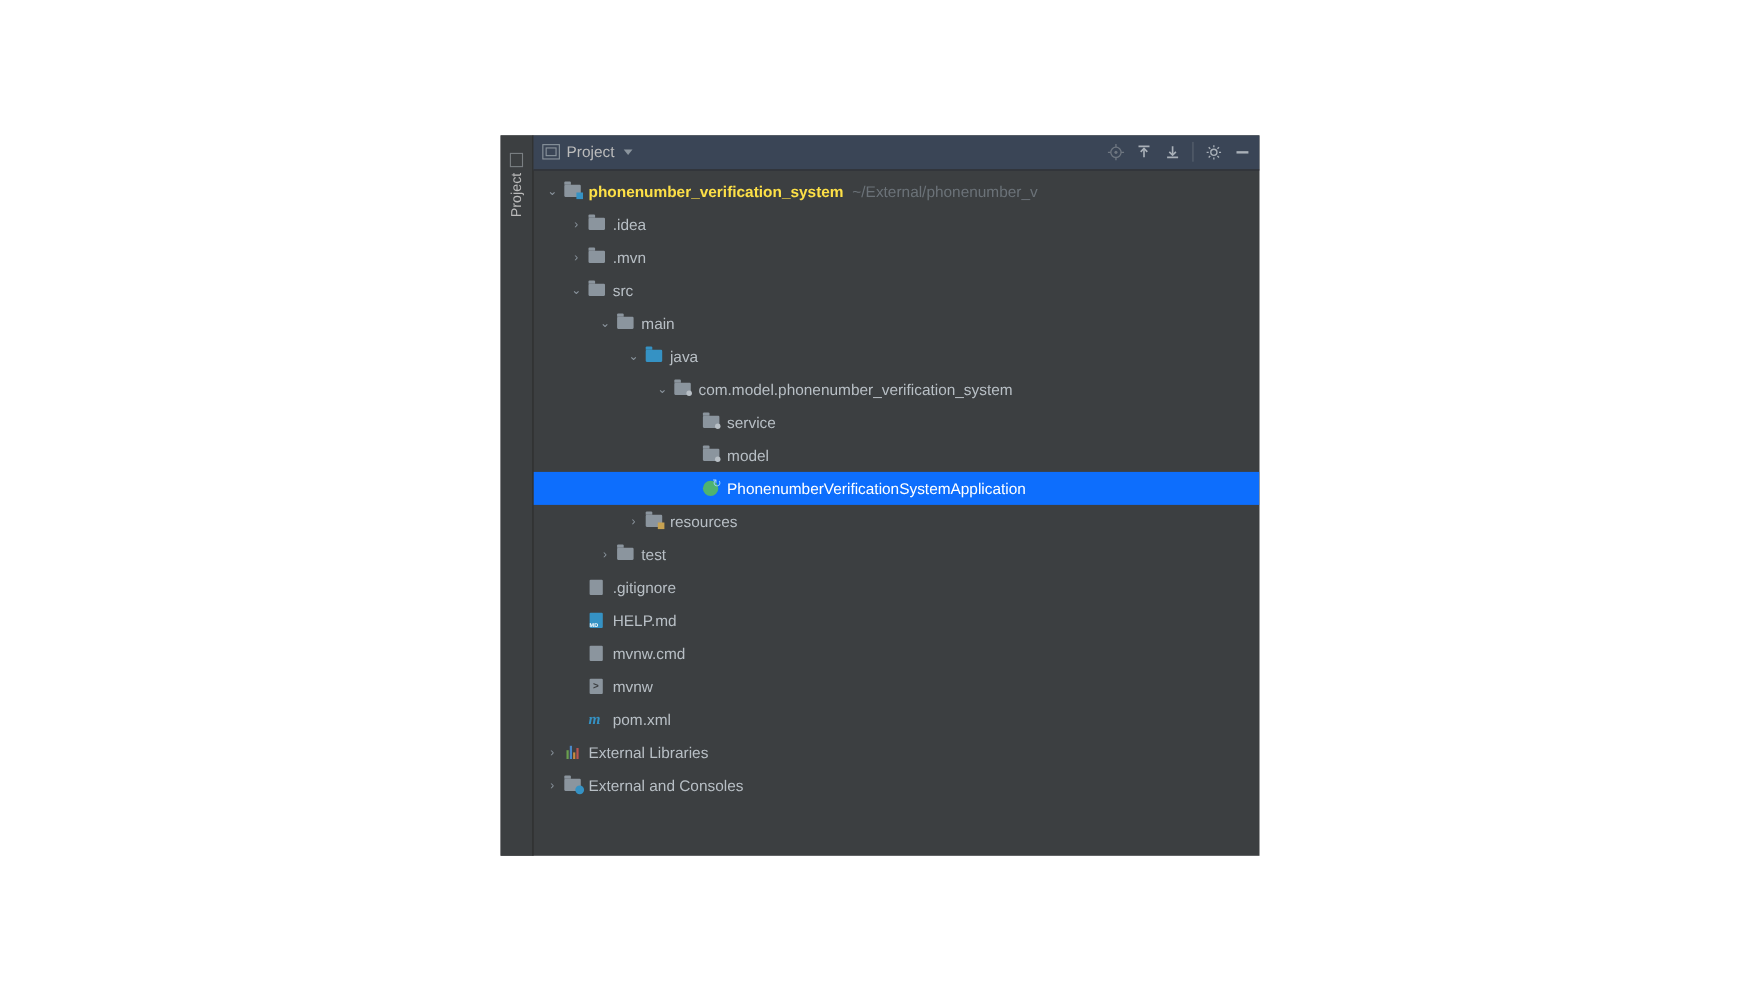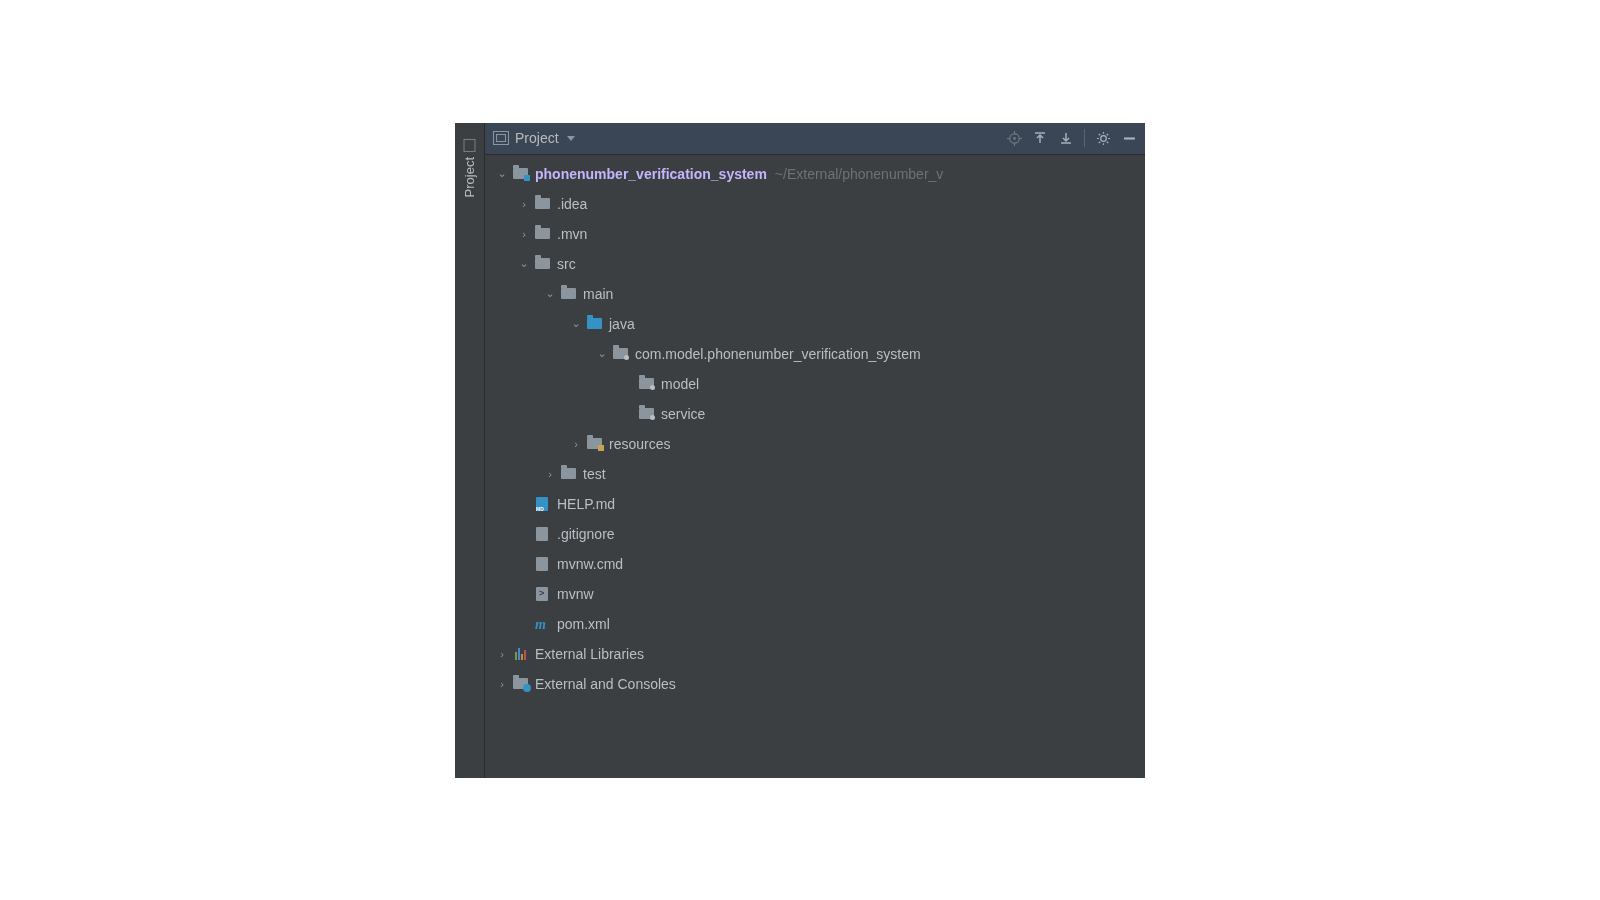--- a/index.html
+++ b/index.html
@@ -257,21 +257,21 @@
     }
     .scratch-icon::after {
       content: '';
       position: absolute;
       right: -3px; bottom: -3px;
       width: 8px; height: 8px;
       background: #3592c4;
       border-radius: 50%;
     }
     .label { }
-    .label.bold { font-weight: 600; color: #c4b5fd; }
+    .label.bold { font-weight: 600; color: #fde047; }
     .path-hint { color: #6b7278; margin-left: 8px; }
   </style>
 </head>
 <body>
 
 <div class="ide-panel">
   <div class="left-gutter">
     <div class="vtab">
       <span>Project</span>
       <span class="sq"></span>
@@ -390,32 +390,40 @@
         <span class="label">com.model.phonenumber_verification_system</span>
       </div>
 
 
       <div class="row">
         <span class="ind" style="width:130px"></span>
         <span class="chev blank">›</span>
         <span class="ic">
             <span class="folder pkg"></span>
           </span>
+        <span class="label">service</span>
+      </div>
+
+      <div class="row">
+        <span class="ind" style="width:130px"></span>
+        <span class="chev blank">›</span>
+        <span class="ic">
+            <span class="folder pkg"></span>
+          </span>
         <span class="label">model</span>
       </div>
 
-      <div class="row">
+      <div class="row selected">
         <span class="ind" style="width:130px"></span>
         <span class="chev blank">›</span>
         <span class="ic">
-            <span class="folder pkg"></span>
-          </span>
-        <span class="label">service</span>
-      </div>
-
+            <span class="class-icon"></span>
+          </span>
+        <span class="label">PhonenumberVerificationSystemApplication</span>
+      </div>
 
       <div class="row">
         <span class="ind" style="width:78px"></span>
         <span class="chev">›</span>
         <span class="ic">
             <span class="folder res"></span>
           </span>
         <span class="label">resources</span>
       </div>
 
@@ -425,32 +433,32 @@
         <span class="ic">
             <span class="folder"></span>
           </span>
         <span class="label">test</span>
       </div>
 
       <div class="row">
         <span class="ind" style="width:26px"></span>
         <span class="chev blank">›</span>
         <span class="ic">
+            <span class="fileic"></span>
+          </span>
+        <span class="label">.gitignore</span>
+      </div>
+
+      <div class="row">
+        <span class="ind" style="width:26px"></span>
+        <span class="chev blank">›</span>
+        <span class="ic">
             <span class="fileic md"></span>
           </span>
         <span class="label">HELP.md</span>
-      </div>
-
-      <div class="row">
-        <span class="ind" style="width:26px"></span>
-        <span class="chev blank">›</span>
-        <span class="ic">
-            <span class="fileic"></span>
-          </span>
-        <span class="label">.gitignore</span>
       </div>
 
       <div class="row">
         <span class="ind" style="width:26px"></span>
         <span class="chev blank">›</span>
         <span class="ic">
             <span class="fileic"></span>
           </span>
         <span class="label">mvnw.cmd</span>
       </div>

